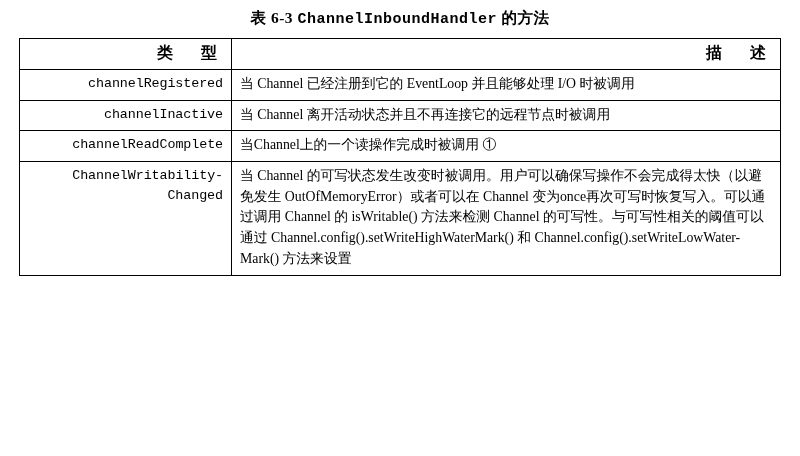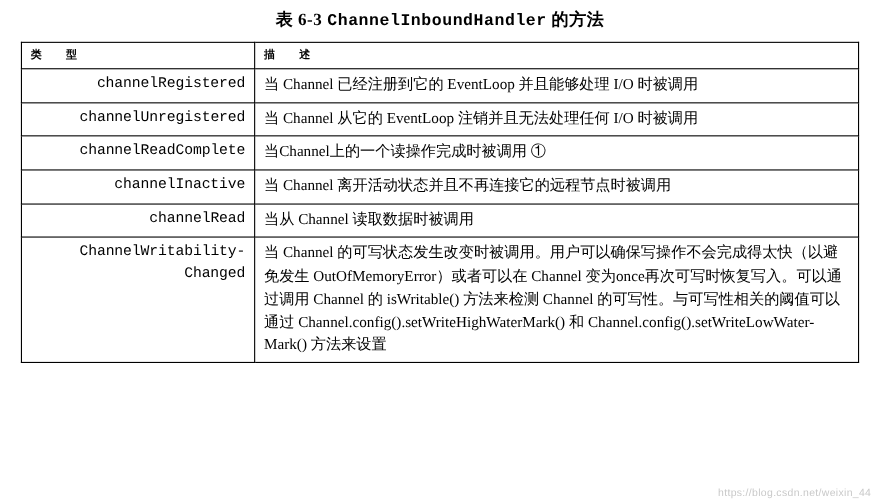--- a/index.html
+++ b/index.html
@@ -39,23 +39,23 @@
     width: 762px;
     table-layout: fixed;
     border: 1.6px solid #000;
   }
   table.tbl td, table.tbl th {
     border: 1.1px solid #000;
     vertical-align: top;
     padding: 4px 8px 5px 8px;
   }
   thead th {
-    text-align: left;
+    text-align: right;
     font-weight: bold;
-    font-size: 10px;
+    font-size: 16px;
     letter-spacing: 6px;
     padding-top: 6px;
     padding-bottom: 7px;
     font-family: Liberation Serif, serif;
   }
   .col-method {
     width: 212px;
   }
   td.method {
     font-family: "Liberation Mono", monospace;
@@ -101,38 +101,29 @@
         <th>类　型</th>
         <th>描　述</th>
       </tr>
     </thead>
     <tbody>
       <tr>
         <td class="method">channelRegistered</td>
         <td class="desc">当 Channel 已经注册到它的 EventLoop 并且能够处理 I/O 时被调用</td>
       </tr>
       <tr>
-        <td class="method">channelUnregistered</td>
-        <td class="desc">当 Channel 从它的 EventLoop 注销并且无法处理任何 I/O 时被调用</td>
+        <td class="method">channelInactive</td>
+        <td class="desc">当 Channel 离开活动状态并且不再连接它的远程节点时被调用</td>
       </tr>
       <tr>
         <td class="method">channelReadComplete</td>
         <td class="desc">当Channel上的一个读操作完成时被调用 ①</td>
-      </tr>
-      <tr>
-        <td class="method">channelInactive</td>
-        <td class="desc">当 Channel 离开活动状态并且不再连接它的远程节点时被调用</td>
-      </tr>
-      <tr>
-        <td class="method">channelRead</td>
-        <td class="desc">当从 Channel 读取数据时被调用</td>
       </tr>
       <tr>
         <td class="method">ChannelWritability-
 Changed</td>
         <td class="desc">当 Channel 的可写状态发生改变时被调用。用户可以确保写操作不会完成得太快（以避免发生 OutOfMemoryError）或者可以在 Channel 变为once再次可写时恢复写入。可以通过调用 Channel 的 isWritable() 方法来检测 Channel 的可写性。与可写性相关的阈值可以通过 Channel.config().setWriteHighWaterMark() 和 Channel.config().setWriteLowWater-Mark() 方法来设置</td>
       </tr>
     </tbody>
   </table>
 
-  <div class="watermark">https://blog.csdn.net/weixin_44</div>
 
 </div>
 
 </body></html>

